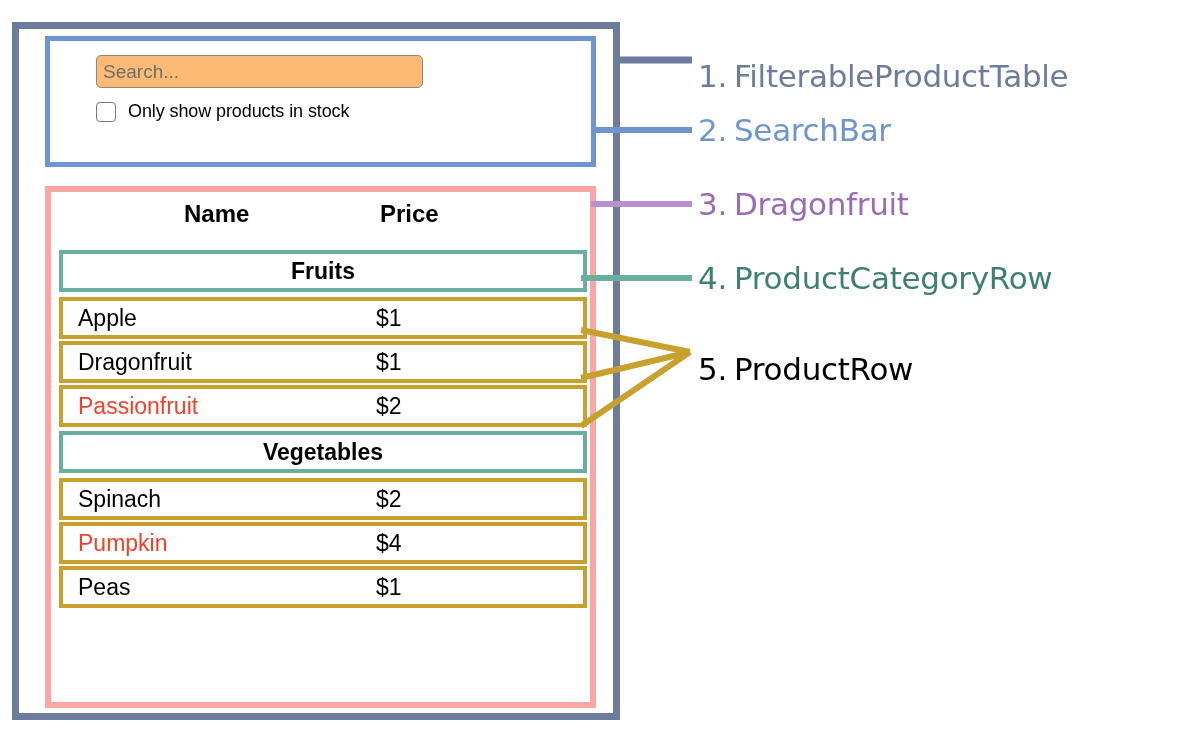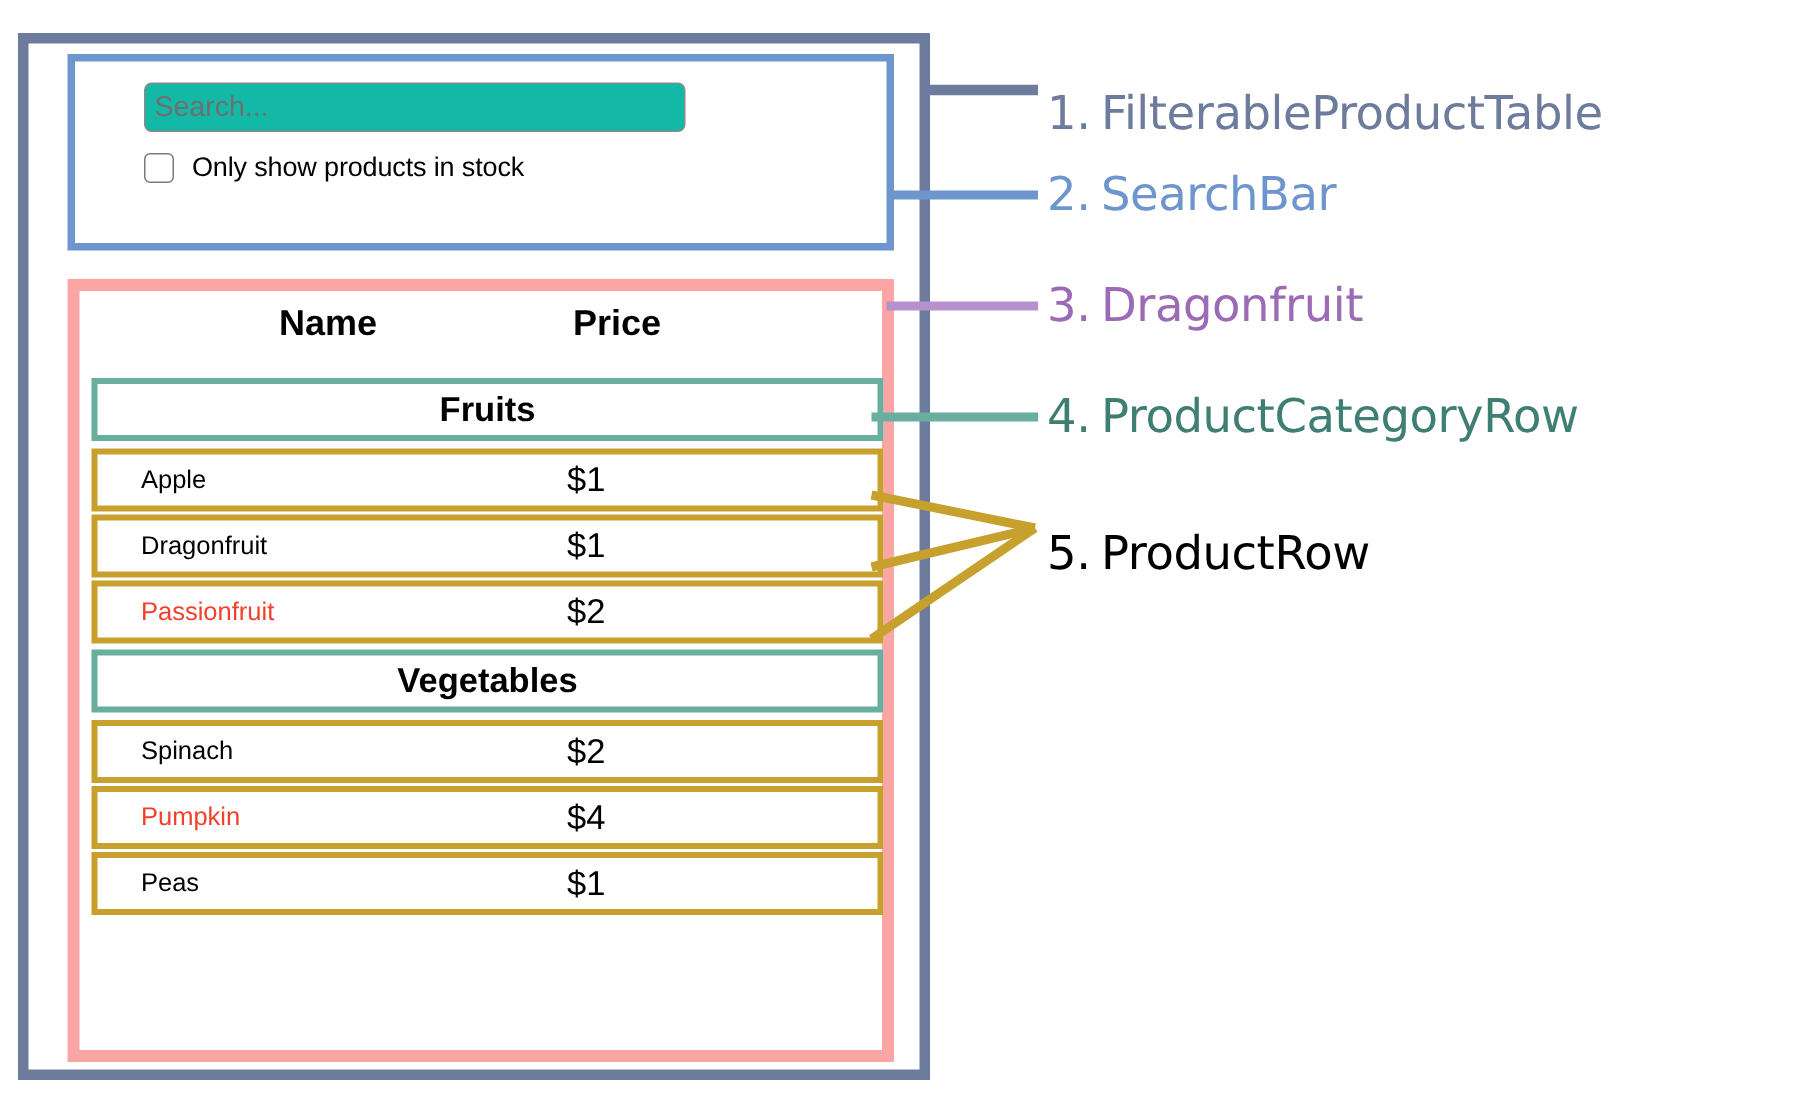--- a/index.html
+++ b/index.html
@@ -48,25 +48,25 @@
     width: 551px;
     height: 131px;
     box-sizing: border-box;
     border: 5px solid #6e95cd;
     background: #ffffff;
     padding: 14px 0 0 46px;
   }
   .search-input {
     display: block;
     box-sizing: border-box;
-    width: 361px;
+    width: 327px;
     height: 33px;
     border: 1.5px solid #8a8a8a;
     border-radius: 5px;
-    background: #14b8a6;
+    background: #fdba74;
     font-family: "Liberation Sans", sans-serif;
     font-size: 19px;
     line-height: 30px;
     color: #111111;
     padding: 0 6px;
     outline: none;
   }
   .search-input::placeholder { color: #6f6f6f; opacity: 1; }
 
   .checkbox-line {
@@ -92,21 +92,21 @@
   }
 
   
   .product-table {
     position: absolute;
     left: 45px;
     top: 186px;
     width: 551px;
     height: 522px;
     box-sizing: border-box;
-    border: 8px solid #fca5a5;
+    border: 6px solid #fca5a5;
     background: #ffffff;
   }
 
   .table-head {
     position: relative;
     height: 44px;
   }
   .th {
     position: absolute;
     top: 8px;
@@ -147,24 +147,24 @@
     left: 0; right: 0;
     top: 50%;
     transform: translateY(-50%);
     text-align: center;
     font-size: 23px;
     font-weight: bold;
     color: #000000;
   }
   .cell-name {
     position: absolute;
-    left: 29px;
+    left: 15px;
     top: 50%;
     transform: translateY(-50%);
-    font-size: 17px;
+    font-size: 23px;
     color: #000000;
     white-space: nowrap;
   }
   .cell-name.oos { color: #f3402a; }
   .cell-price {
     position: absolute;
     left: 313px;
     top: 50%;
     transform: translateY(-50%);
     font-size: 23px;

